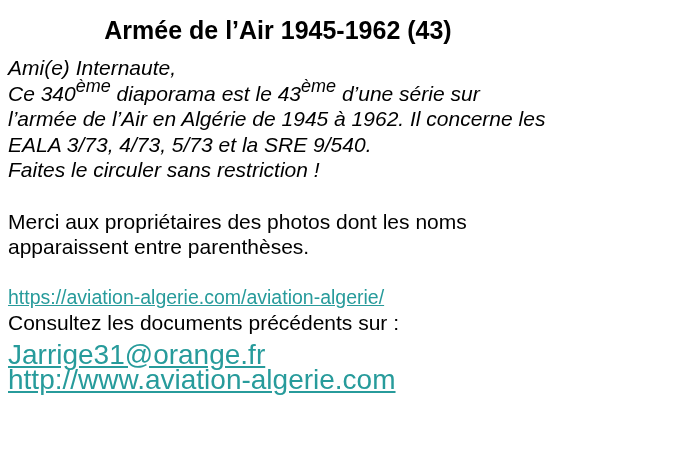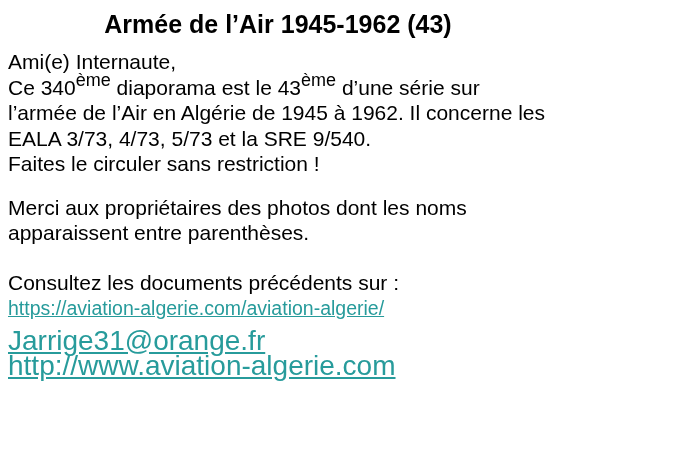--- a/index.html
+++ b/index.html
@@ -3,36 +3,36 @@
 <meta charset="utf-8">
 <style>
   html,body{margin:0;padding:0;background:#ffffff;}
   .slide{
     position:relative;
     width:556px;height:467px;
     box-sizing:border-box;
     background:#ffffff;
     color:#000000;
     font-family:"Liberation Sans",sans-serif;
-    padding:6px 8px 0 8px;
+    padding:12px 8px 0 8px;
     overflow:hidden;
   }
   .title{
     text-align:center;
     font-weight:bold;
     font-size:25px;
     line-height:32px;
     margin:2px 0 9px 0;
   }
   .para{
     font-size:21px;
     line-height:25.5px;
     margin:0;
   }
-  .p-intro{margin-bottom:18px;}
+  .p-intro{margin-bottom:26px;font-style:italic;}
   .p-thanks{margin-bottom:24px;}
   .just{text-align:justify;}
   sup.ord{
     font-size:18px;
     line-height:0;
     position:relative;
     top:-1px;
     vertical-align:super;
   }
   a.link{
@@ -63,25 +63,25 @@
 
   <p class="para p-intro">
     <span>Ami(e) Internaute,</span><br>
     <span>Ce 340</span><sup class="ord">ème</sup><span> diaporama est le 43</span><sup class="ord">ème</sup><span> d’une série sur l’armée de l’Air en Algérie de 1945 à 1962. Il concerne les EALA 3/73, 4/73, 5/73 et la SRE 9/540.</span><br>
     <span>Faites le circuler sans restriction !</span>
   </p>
 
   <p class="para p-thanks">Merci aux propriétaires des photos dont les noms apparaissent entre parenthèses.</p>
 
 
-  <p class="para">Consultez les documents précédents sur :</p>
-
   <p class="para">
     <a class="link mid-link">https://aviation-algerie.com/aviation-algerie/</a>
   </p>
+
+  <p class="para">Consultez les documents précédents sur :</p>
 
 
   <div class="footer">
     <span class="email-wrap">
       <a class="link">Jarrige31@orange.fr</a>
     </span>
     <a class="link">http://www.aviation-algerie.com</a>
   </div>
 
 </div>

